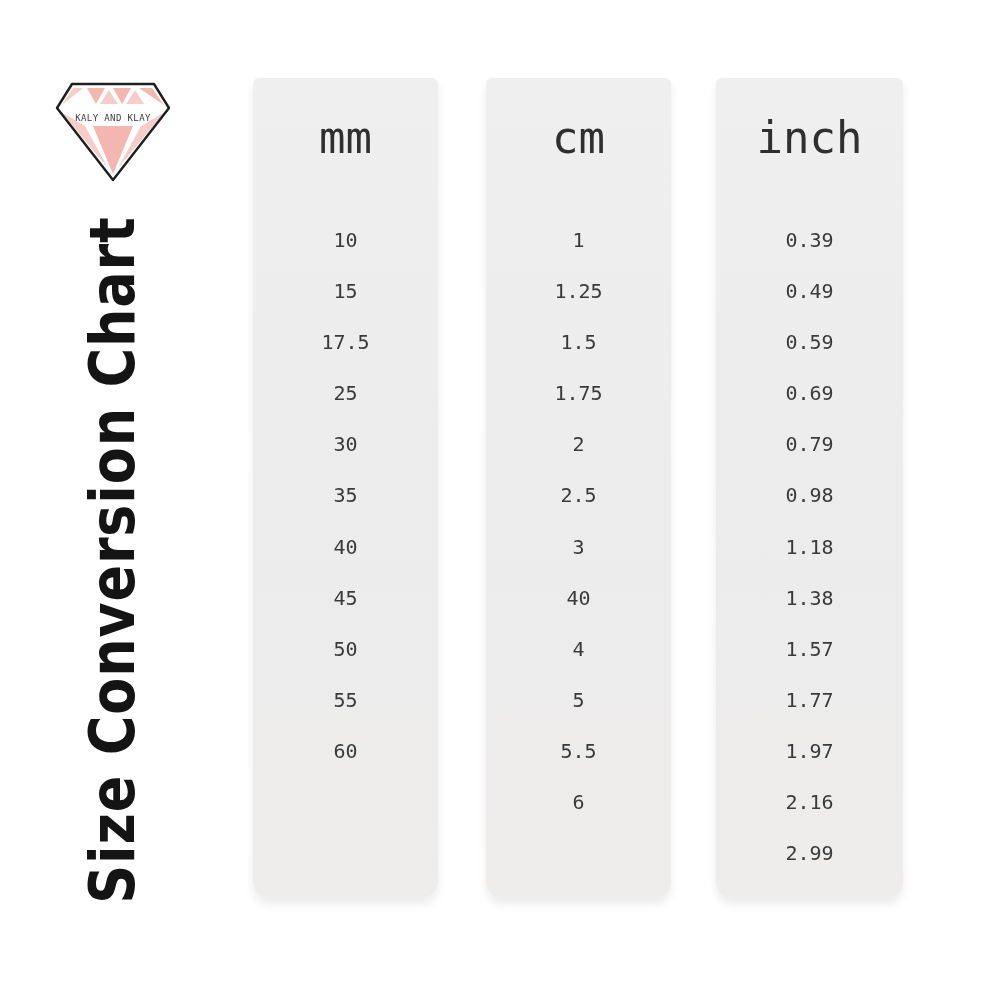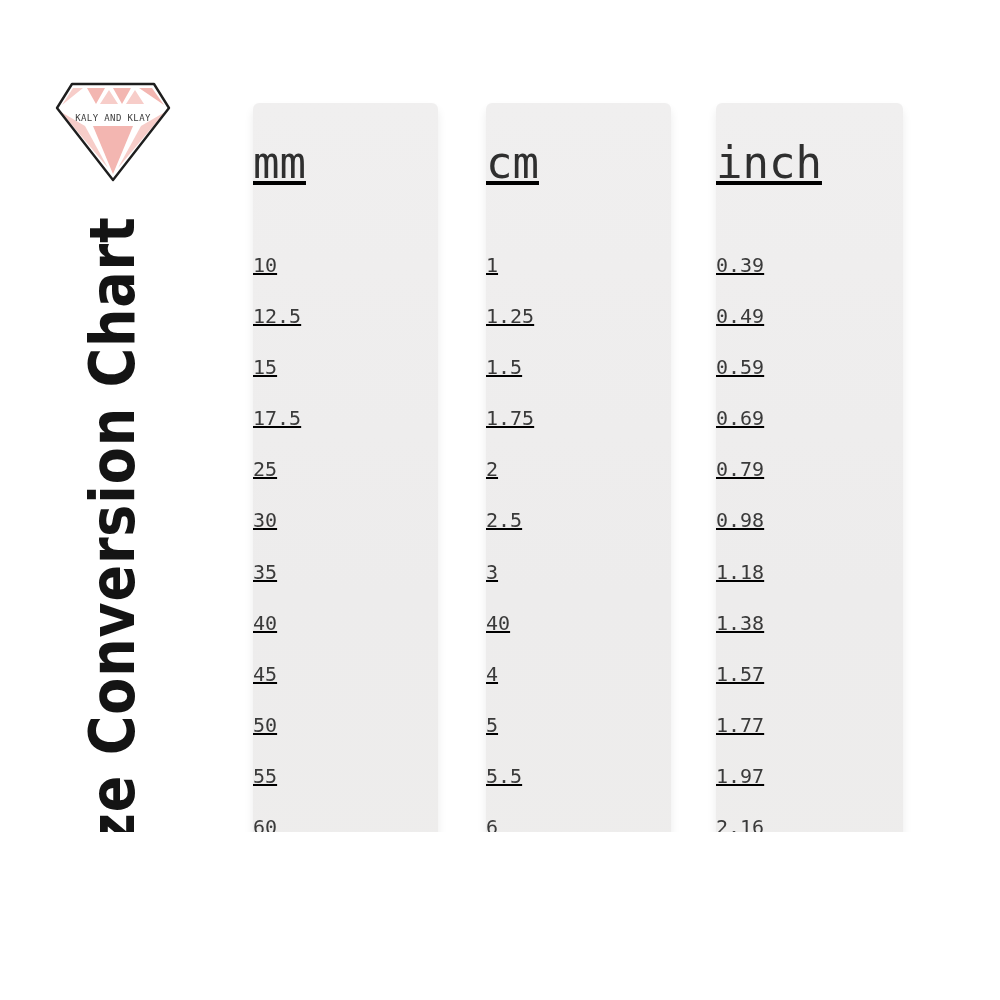--- a/index.html
+++ b/index.html
@@ -1,19 +1,19 @@
 <!DOCTYPE html>
 <html><head>
 <meta charset="utf-8">
 <style>
   * { margin:0; padding:0; box-sizing:border-box; }
   html,body { background:#ffffff; }
   body { font-family:"DejaVu Sans", sans-serif; }
   .canvas {
-    position:relative; width:1000px; height:832px;
+    position:relative; width:1000px; height:1000px;
     background:#ffffff; overflow:hidden;
   }
 
   
   .logo { position:absolute; left:54px; top:80px; width:120px; height:104px; }
   .logo svg { width:100%; height:100%; display:block; }
   .logo text {
     font-family:"DejaVu Sans Mono", monospace;
     font-size:9px; letter-spacing:0.4px;
   }
@@ -23,26 +23,26 @@
     position:absolute; left:112px; top:560px;
     transform:translate(-50%,-50%) rotate(-90deg) scaleX(0.87);
     white-space:nowrap;
     font-family:"DejaVu Sans", sans-serif;
     font-weight:bold; font-size:62px; letter-spacing:1px;
     color:#141414;
   }
 
   
   .panel {
-    position:absolute; top:103px; width:185px; height:820px;
+    position:absolute; top:78px; width:185px; height:820px;
     background:linear-gradient(180deg,#f0efef 0%,#edecec 60%,#eeedec 100%);
     border-radius:6px 6px 16px 16px;
     box-shadow:0 6px 10px rgba(0,0,0,0.08);
+    text-align:center;
     font-family:"DejaVu Sans Mono", monospace;
-    text-decoration:underline;
   }
   .panel-mm   { left:253px; }
   .panel-cm   { left:486px; }
   .panel-inch { left:716px; width:187px; }
 
   .panel .header {
     display:block; padding-top:28px; line-height:64px;
     font-size:44px; color:#2f2f2f;
   }
   .panel .values { margin-top:45px; }
@@ -74,21 +74,20 @@
       <text x="58" y="41" text-anchor="middle" fill="#3d3d3d">KALY AND KLAY</text>
     </svg>
   </div>
 
   <div class="vtitle">Size Conversion Chart</div>
 
   <div class="panel panel-mm">
     <span class="header">mm</span>
     <div class="values">
         <div class="cell">10</div>
-        <div class="cell">12.5</div>
         <div class="cell">15</div>
         <div class="cell">17.5</div>
         <div class="cell">25</div>
         <div class="cell">30</div>
         <div class="cell">35</div>
         <div class="cell">40</div>
         <div class="cell">45</div>
         <div class="cell">50</div>
         <div class="cell">55</div>
         <div class="cell">60</div>

